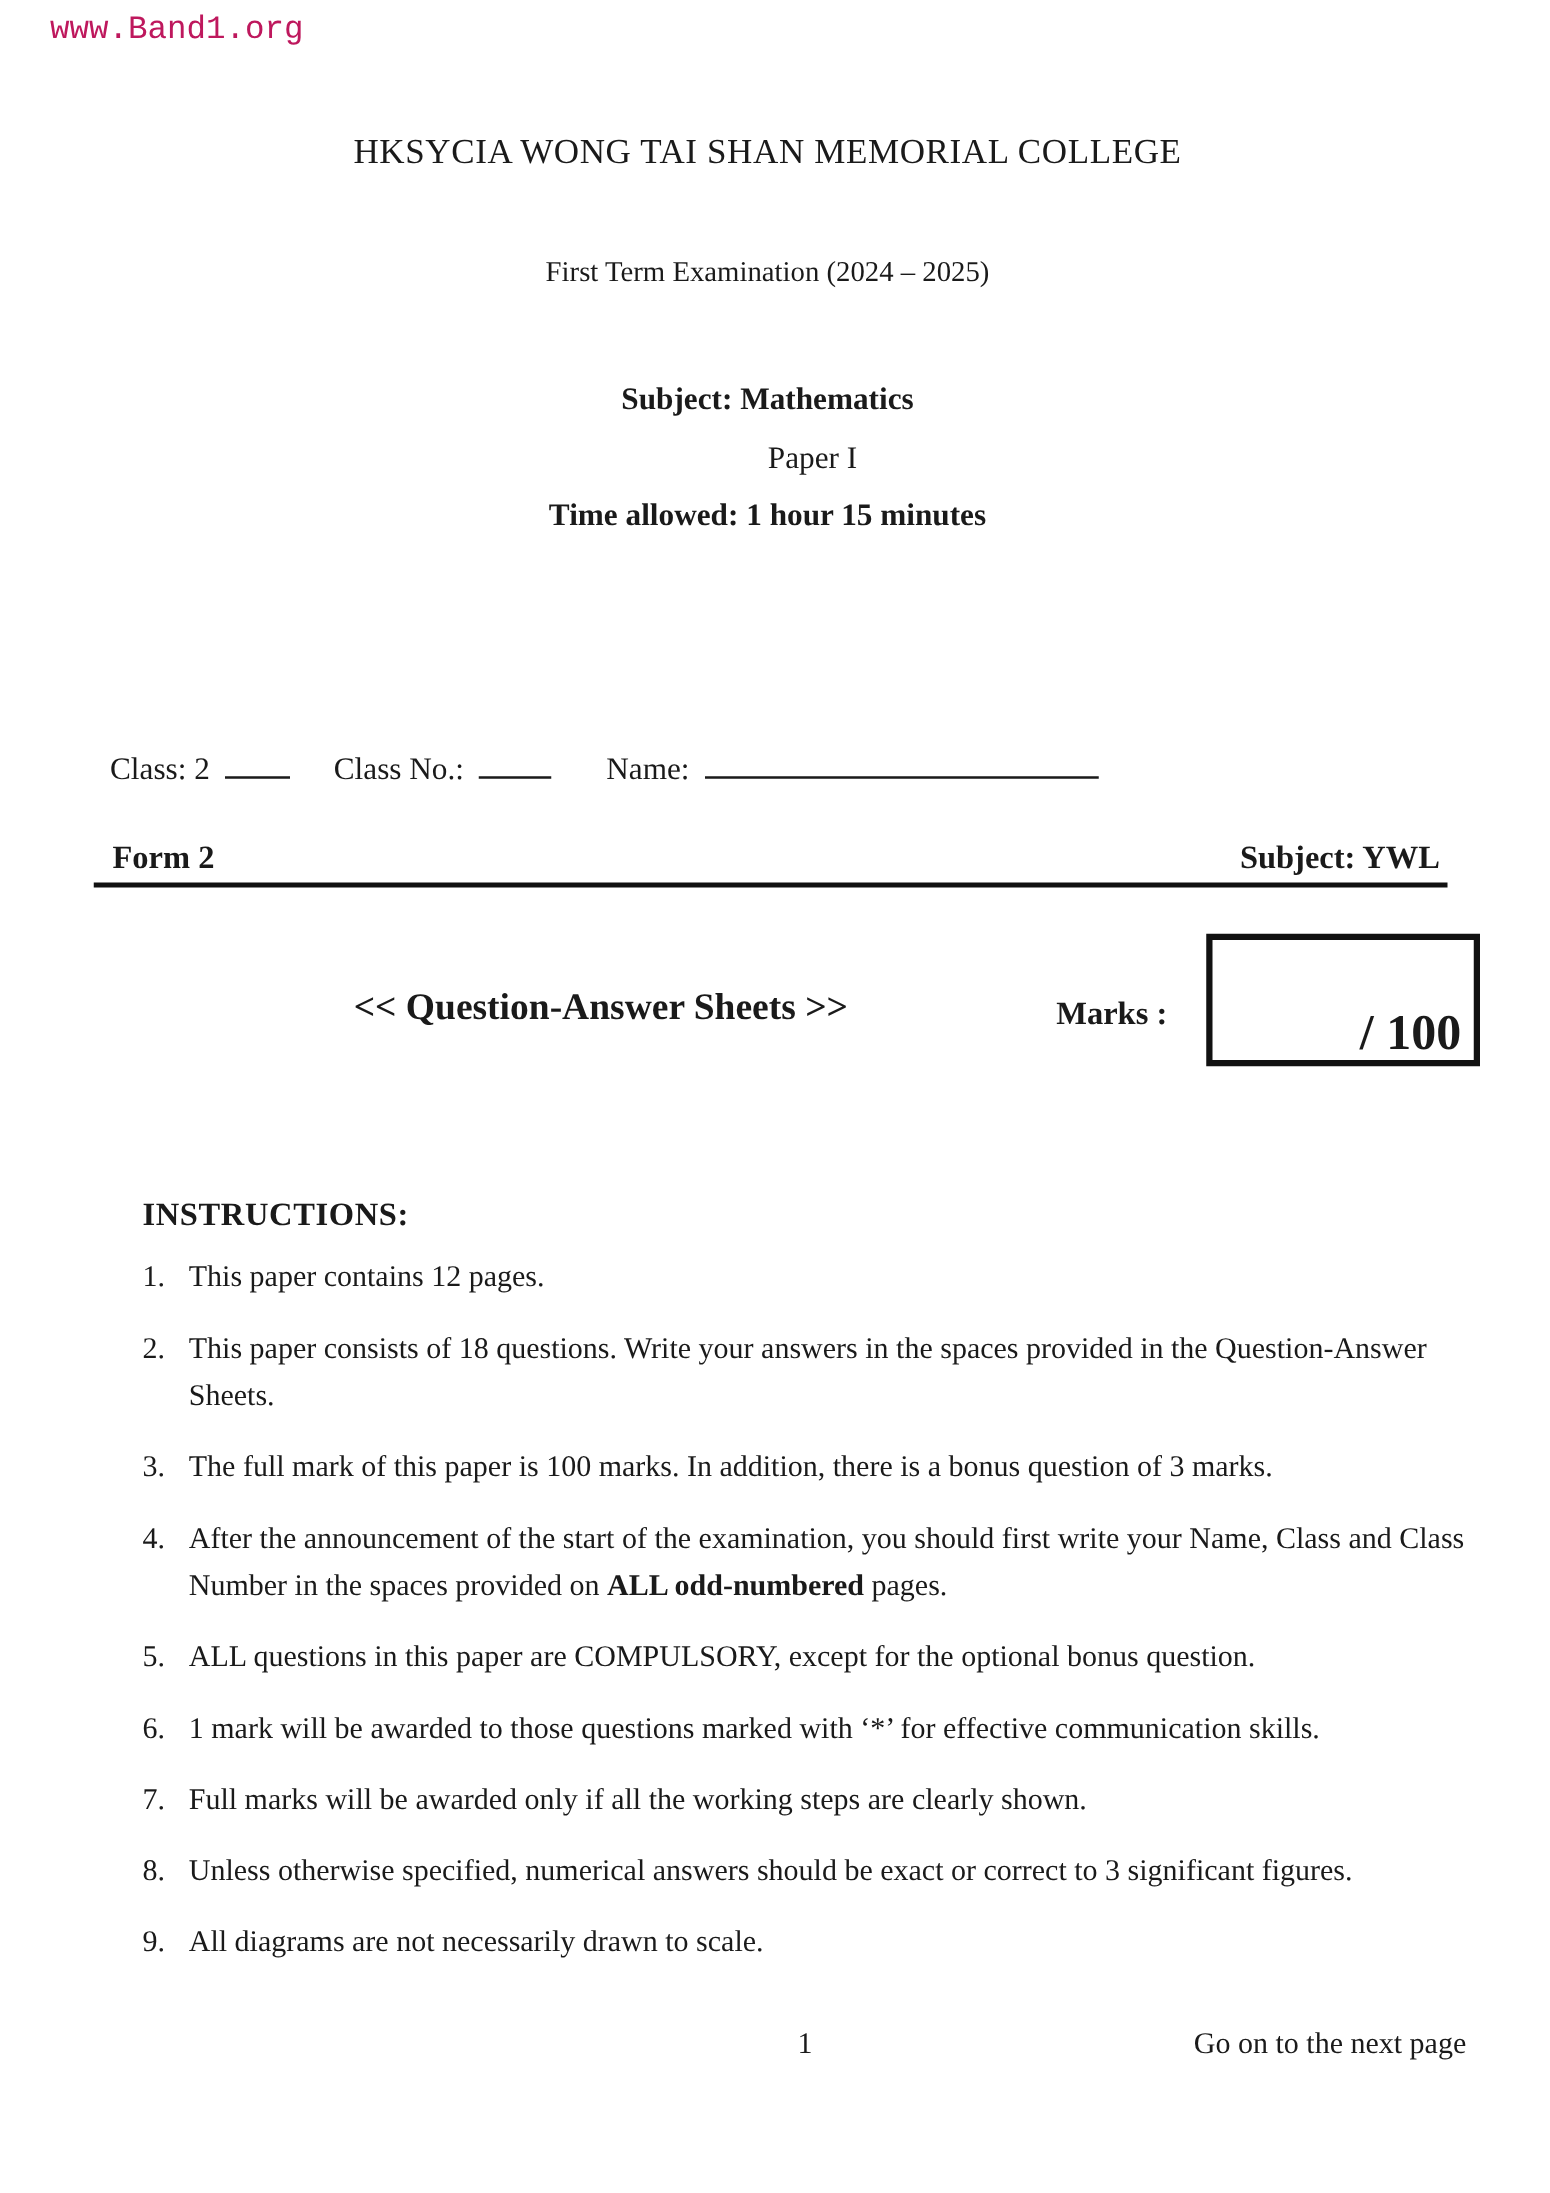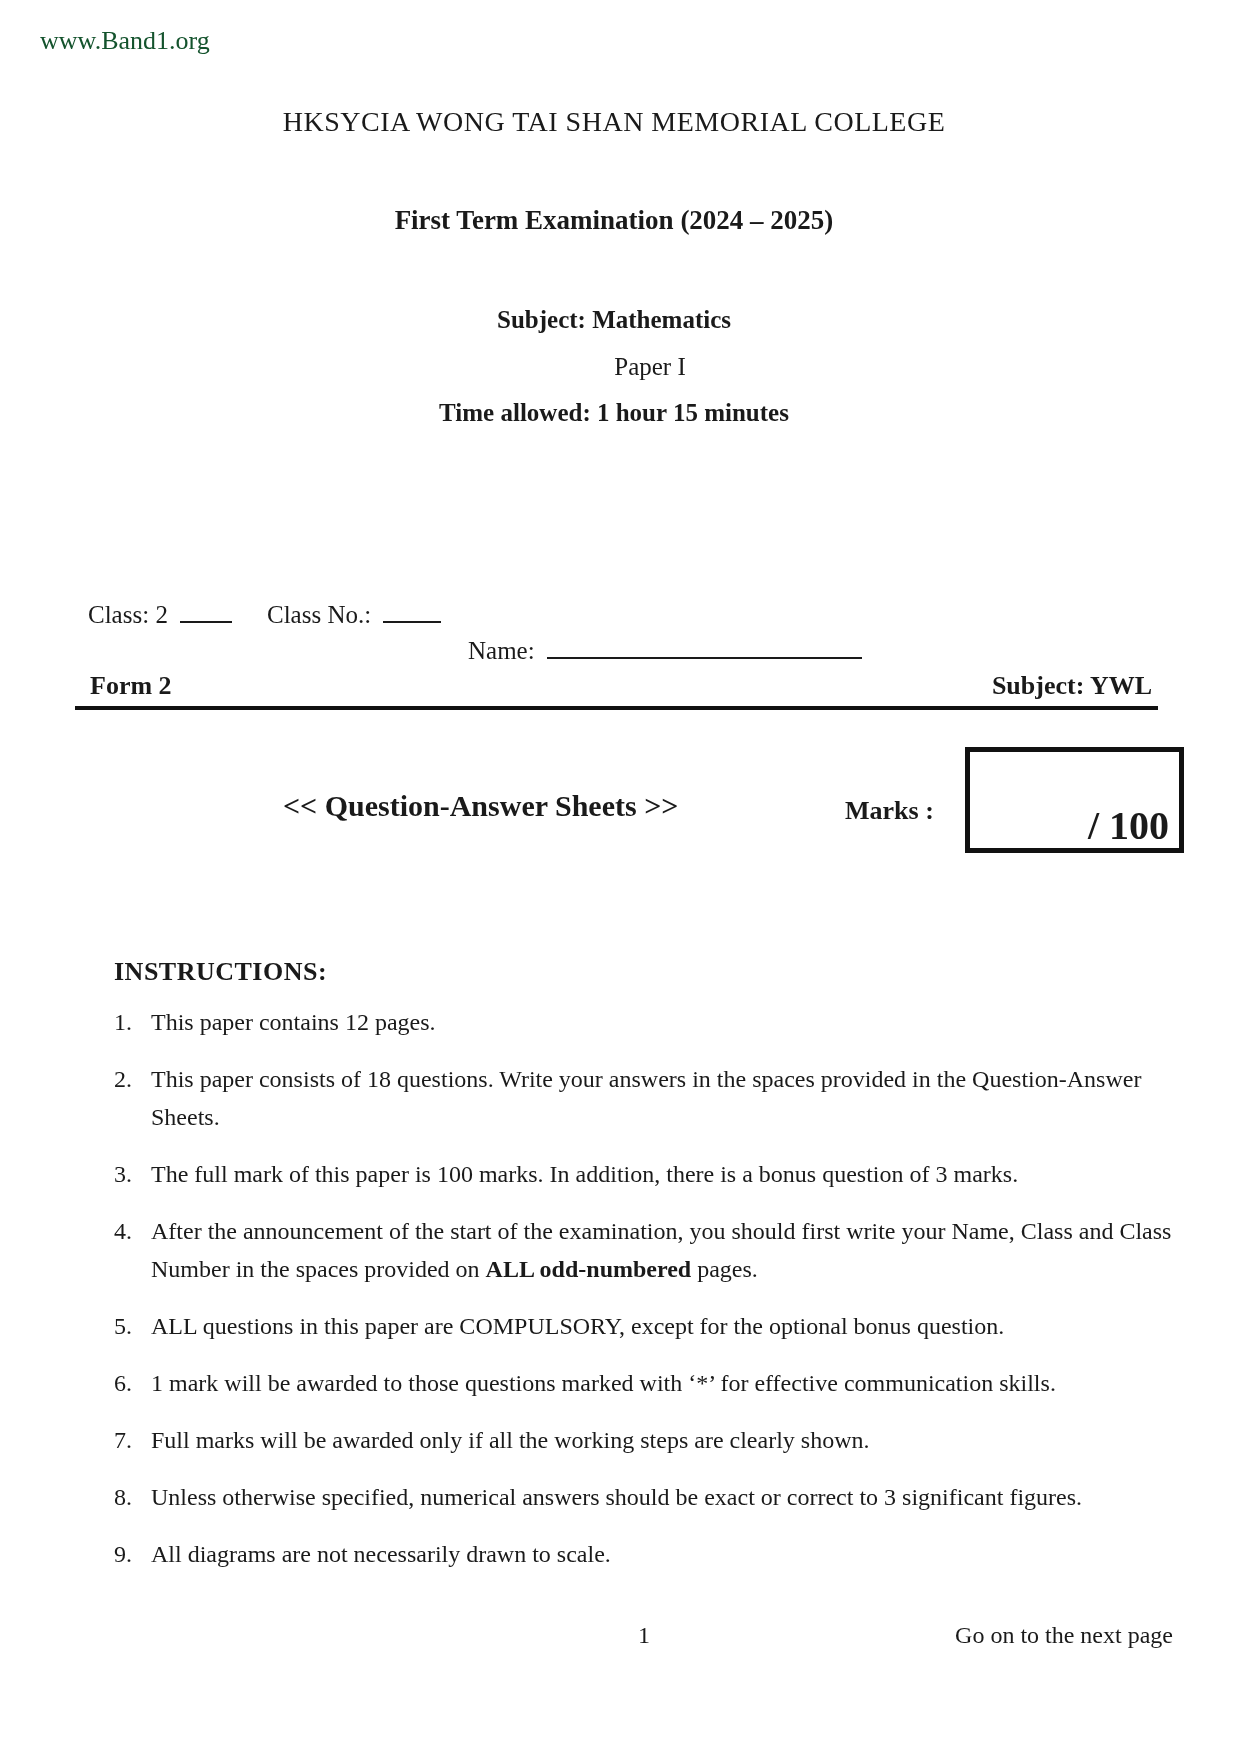--- a/index.html
+++ b/index.html
@@ -7,35 +7,35 @@
     position:relative;
     width:1240px;height:1754px;
     background:#ffffff;
     color:#1a1a1a;
     font-family:"Liberation Serif","DejaVu Serif",serif;
     overflow:hidden;
   }
   .abs{position:absolute;}
   .centered{left:0;width:1228px;text-align:center;}
   .watermark{
-    left:40px;top:26px;
-    font-family:Liberation Serif, serif;
-    font-size:26px;color:#14532d;
+    left:40px;top:8px;
+    font-family:Liberation Mono, monospace;
+    font-size:26px;color:#be185d;
   }
   .school{top:106px;font-size:28px;letter-spacing:0.5px;}
-  .exam-line{top:205px;font-size:27px;font-weight:bold;}
+  .exam-line{top:205px;font-size:23px;}
   .subject{top:306px;font-size:25px;font-weight:bold;}
   .paper{top:353px;font-size:25px;font-weight:normal;margin-left:36px;}
   .time{top:399px;font-size:25px;font-weight:bold;}
 
   .class-row{top:594px;left:0;width:1240px;height:48px;font-size:25px;}
   .class-seg{position:absolute;top:0;white-space:nowrap;}
   .seg-class{left:88px;}
   .seg-classno{left:267px;}
-  .seg-name{left:468px;margin-top:36px;}
+  .seg-name{left:485px;}
   .blank{
     display:inline-block;
     border-bottom:2px solid #1a1a1a;
     height:27px;vertical-align:baseline;
     margin-left:6px;
   }
   .blank-class{width:52px;}
   .blank-classno{width:58px;}
   .blank-name{width:315px;}
 

